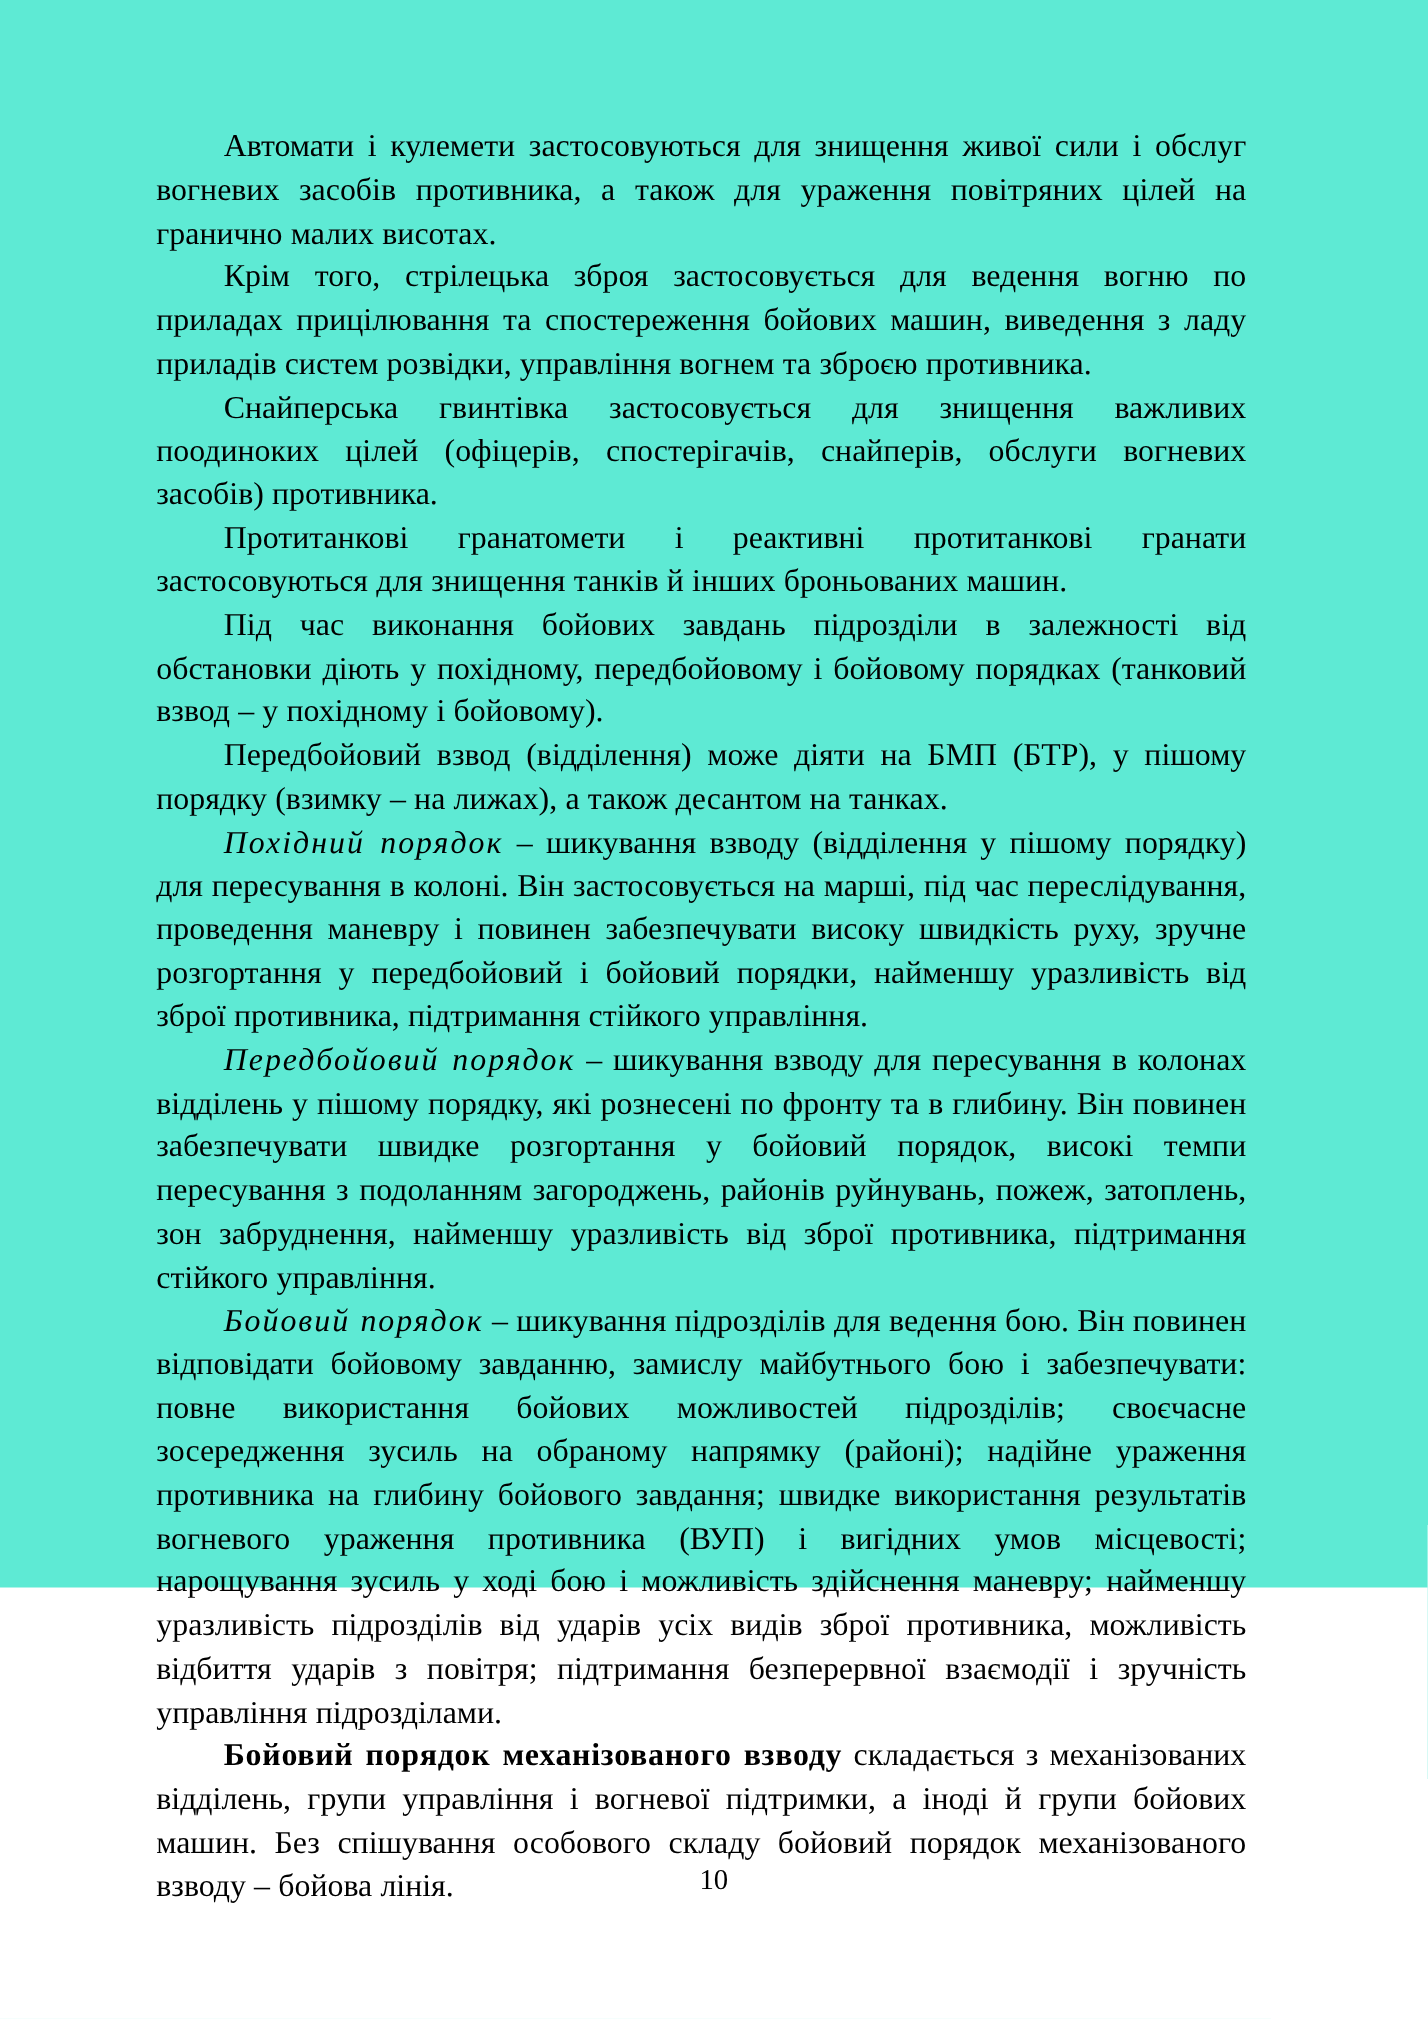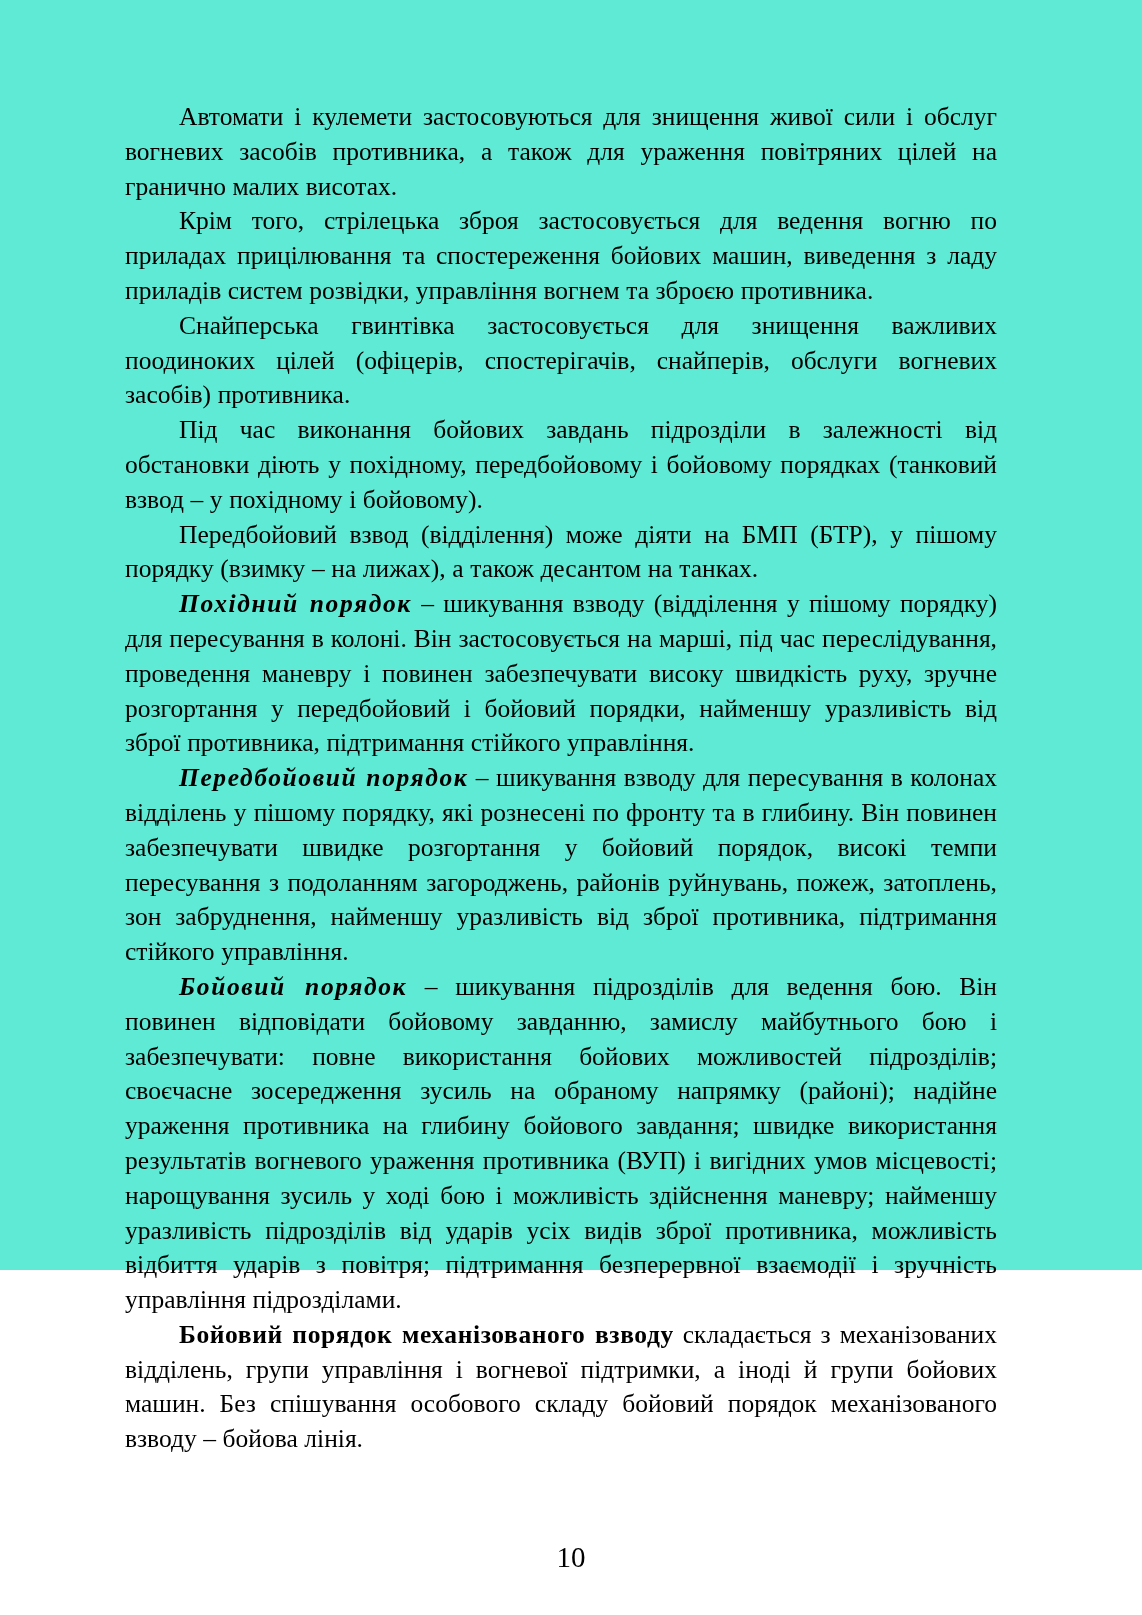--- a/index.html
+++ b/index.html
@@ -41,53 +41,54 @@
     text-align: justify;
     text-indent: 54px;
     text-justify: inter-word;
     -webkit-hyphens: none;
     hyphens: none;
     word-spacing: 0.2px;
   }
 
   em.term {
     font-style: italic;
-    font-weight: bold;
+    font-weight: normal;
     letter-spacing: 1.6px;
   }
 
   strong.term-bold {
     font-weight: bold;
     letter-spacing: 0.6px;
   }
 
   .page-number {
     position: absolute;
     left: 0;
-    top: 1540px;
+    top: 1487px;
     width: 1142px;
     text-align: center;
-    font-size: 29px;
+    font-size: 23px;
     line-height: 34.8px;
     font-family: "Liberation Serif", "DejaVu Serif", serif;
   }
 </style>
 </head>
 <body>
 
 <div class="page">
 
   <div class="text-block">
 
     <p class="para">Автомати і кулемети застосовуються для знищення живої сили і обслуг вогневих засобів противника, а також для ураження повітряних цілей на гранично малих висотах.</p>
 
     <p class="para">Крім того, стрілецька зброя застосовується для ведення вогню по приладах прицілювання та спостереження бойових машин, виведення з ладу приладів систем розвідки, управління вогнем та зброєю противника.</p>
 
     <p class="para">Снайперська гвинтівка застосовується для знищення важливих поодиноких цілей (офіцерів, спостерігачів, снайперів, обслуги вогневих засобів) противника.</p>
 
+    <p class="para">Протитанкові гранатомети і реактивні протитанкові гранати застосовуються для знищення танків й інших броньованих машин.</p>
 
 
 
     <p class="para">Під час виконання бойових завдань підрозділи в залежності від обстановки діють у похідному, передбойовому і бойовому порядках (танковий взвод – у похідному і бойовому).</p>
 
     <p class="para">Передбойовий взвод (відділення) може діяти на БМП (БТР), у пішому порядку (взимку – на лижах), а також десантом на танках.</p>
 
     <p class="para">
       <em class="term">Похідний порядок</em><span> – шикування взводу (відділення у пішому порядку) для пересування в колоні. Він застосовується на марші, під час переслідування, проведення маневру і повинен забезпечувати високу швидкість руху, зручне розгортання у передбойовий і бойовий порядки, найменшу уразливість від зброї противника, підтримання стійкого управління.</span>
     </p>

